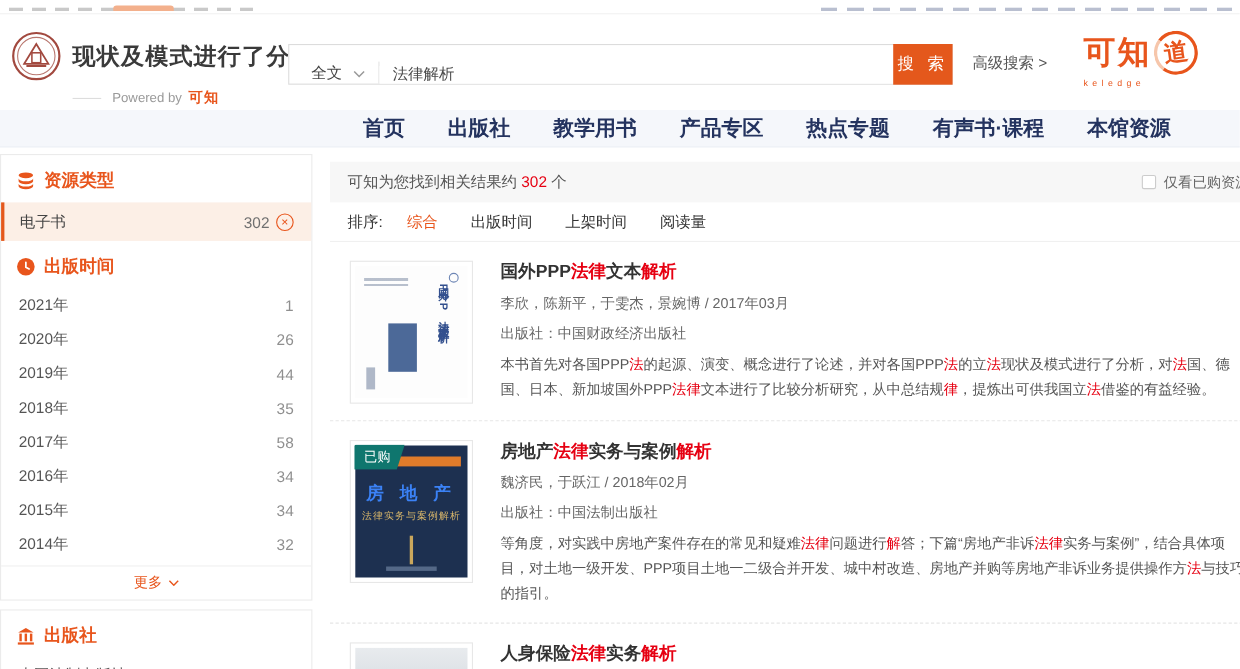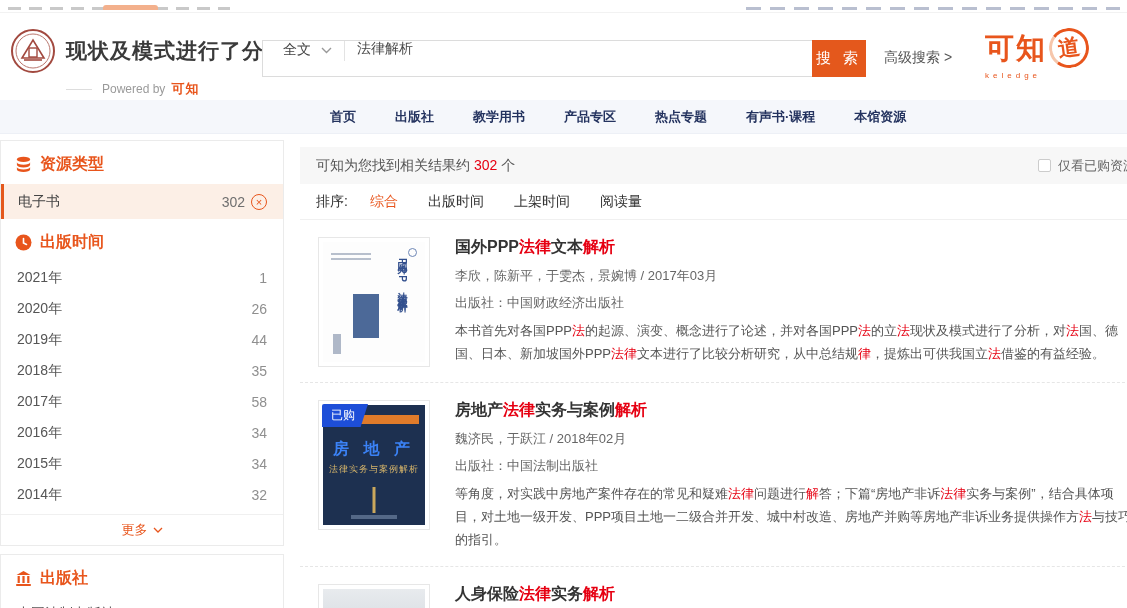--- a/index.html
+++ b/index.html
@@ -17,42 +17,42 @@
 
   
   .header { position:absolute; left:0; top:14px; width:1127px; height:85px; background:#fff; }
   .brand-left { position:absolute; left:10px; top:14px; display:flex; align-items:center; }
   .emblem { width:46px; height:46px; margin-right:10px; }
   .lib-name { font-size:21px; font-weight:bold; color:#3a3a3a; letter-spacing:1px; }
   .powered { position:absolute; left:66px; top:66px; display:flex; align-items:center; font-size:12px; color:#9a9a9a; }
   .powered .dash { width:26px; height:1px; background:#ddd; margin-right:10px; }
   .powered b { color:#e8551c; font-size:13px; margin-left:6px; letter-spacing:1px; }
 
-  .searchbar { position:absolute; left:262px; top:26px; width:604px; height:37px; border:1px solid #dcdcdc; display:flex; align-items:flex-start; background:#fff; }
+  .searchbar { position:absolute; left:262px; top:26px; width:604px; height:37px; border:1px solid #dcdcdc; display:flex; align-items:flex-end; background:#fff; }
   .scope { display:flex; align-items:center; padding:0 12px 0 20px; font-size:14px; color:#444; cursor:pointer; }
   .scope svg { margin-left:10px; }
   .scope-divider { width:1px; height:20px; background:#e3e3e3; }
   .search-input { flex:1; border:none; outline:none; font-size:14px; color:#4a4a4a; padding:0 12px;
     font-family:"Liberation Sans","DejaVu Sans",sans-serif; }
   .search-btn { width:54px; height:37px; margin:-1px -1px -1px 0; background:#e4581c; color:#fff; border:none;
     font-size:15px; letter-spacing:4px; cursor:pointer; font-family:inherit; }
   .adv-search { position:absolute; left:884px; top:35px; font-size:14px; color:#555; cursor:pointer; }
 
   .keledge { position:absolute; right:14px; top:20px; width:128px; text-align:left; }
   .keledge-row { display:flex; align-items:flex-start; }
   .keledge-cn { font-size:29px; font-weight:bold; color:#e8551c; letter-spacing:2px; line-height:1; }
   .keledge-dao { width:40px; height:40px; border:3px solid #e8551c; border-left-color:#f6c6ab; border-radius:50%;
     display:flex; align-items:center; justify-content:center; font-size:22px; font-weight:bold; color:#e8551c;
     margin:-6px 0 0 2px; transform:rotate(-8deg); }
   .keledge-sub { font-size:8px; color:#e8551c; letter-spacing:4px; margin-top:3px; }
 
   
   .navbar { position:absolute; left:0; top:100px; width:1127px; height:34px; background:#f5f7fb; border-bottom:1px solid #edf0f6;
     display:flex; align-items:center; padding-left:330px; }
-  .nav-item { font-size:13px; font-weight:bold; color:#24335f; margin-right:39px; cursor:pointer; white-space:nowrap; }
+  .nav-item { font-size:19px; font-weight:bold; color:#24335f; margin-right:39px; cursor:pointer; white-space:nowrap; }
 
   
   .sidebar { position:absolute; left:0; top:140px; width:284px; }
   .side-card { background:#fff; border:1px solid #ebebeb; }
   .side-card + .side-card { margin-top:8px; }
   .side-head { display:flex; align-items:center; padding:13px 14px 9px 14px; }
   .side-head .ttl { font-size:16px; font-weight:bold; color:#e8551c; margin-left:8px; }
   .side-row { display:flex; align-items:center; justify-content:space-between; height:31px; padding:12px 16px; cursor:pointer; }
   .side-row .lbl { font-size:14px; color:#555; }
   .side-row .cnt { font-size:14px; color:#8f8f8f; }
@@ -80,21 +80,21 @@
 
   .result-list { border-top:1px solid #f0f0f0; }
   .result-item { display:flex; padding:17px 6px 15px 18px; border-bottom:1px dashed #e6e6e6; }
   .cover-box { width:112px; height:130px; border:1px solid #e7e7e7; background:#fff; flex-shrink:0; position:relative; padding:4px; }
   .cover { width:100%; height:100%; position:relative; overflow:hidden; }
   .item-body { margin-left:25px; flex:1; min-width:0; }
   .item-title { font-size:16px; font-weight:bold; color:#333; cursor:pointer; }
   .item-meta { font-size:13px; color:#666; margin-top:9px; }
   .item-desc { font-size:13px; color:#555; line-height:1.75; margin-top:8px; }
 
-  .badge { position:absolute; top:3px; left:3px; background:#1d4ed8; color:#fff; font-size:12px;
+  .badge { position:absolute; top:3px; left:3px; background:#0f766e; color:#fff; font-size:12px;
     padding:3px 13px 3px 9px; clip-path:polygon(0 0,100% 0,84% 100%,0 100%); border-radius:2px 0 0 0; z-index:2; }
 
   
   .cover1 { background:#fdfdfd; }
   .cover1 .vtitle { position:absolute; right:16px; top:12px; writing-mode:vertical-rl; font-size:10px; color:#33508e;
     letter-spacing:2px; font-weight:bold; }
   .cover1 .mini-logo { position:absolute; right:8px; top:6px; width:9px; height:9px; border:1px solid #6d86b5; border-radius:50%; }
   .cover1 .toplines { position:absolute; left:8px; top:8px; width:40px; height:10px;
     background:repeating-linear-gradient(0deg,#9aa5b8 0 2px,transparent 2px 5px); opacity:.7; }
   .cover1 .img-block { position:absolute; left:30px; top:52px; width:26px; height:44px; background:#2d4f86; opacity:.85; }

